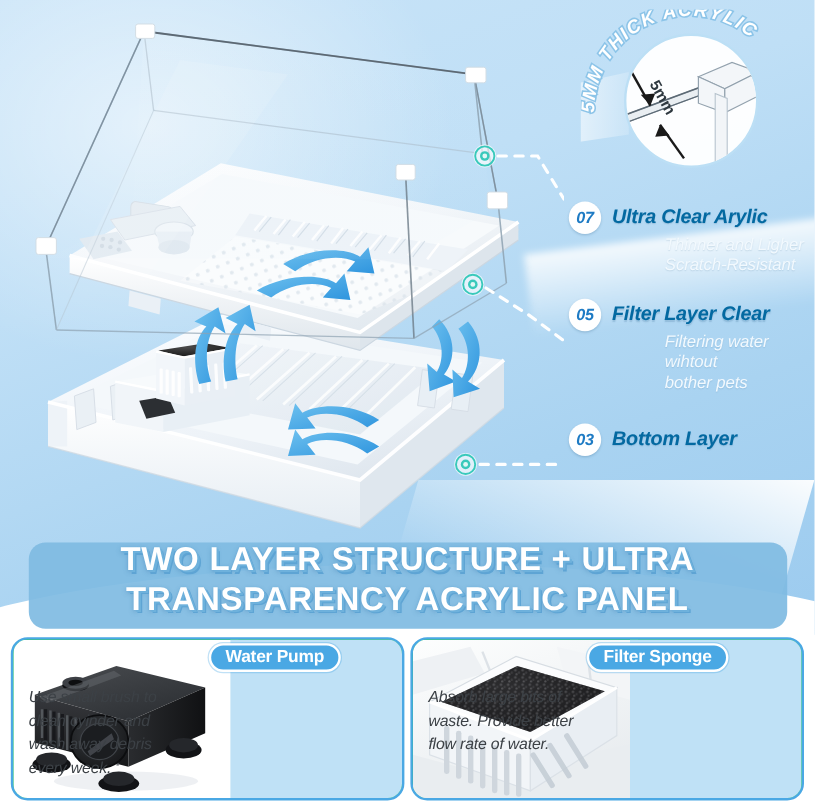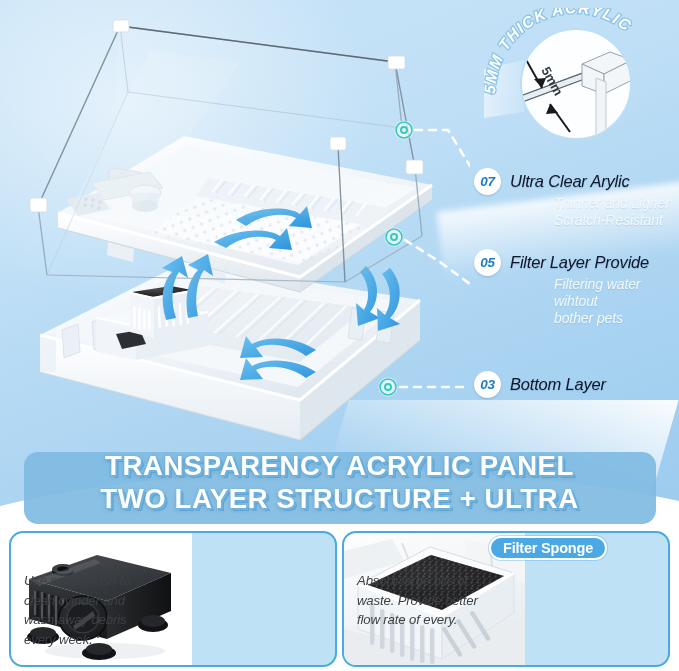--- a/index.html
+++ b/index.html
@@ -52,33 +52,33 @@
     position:absolute;left:8px;top:0;
     width:27px;height:27px;border-radius:50%;
     background:#ffffff;
     box-shadow:0 1px 2px rgba(40,90,130,.25);
     display:flex;align-items:center;justify-content:center;
     font-size:13.5px;font-weight:bold;font-style:italic;color:#1e7bc4;
     letter-spacing:-.3px;
   }
   .callout .c-title{
     margin-left:44px;
-    font-size:16.5px;font-weight:normal;font-style:italic;color:#0f172a;
+    font-size:16.5px;font-weight:bold;font-style:italic;color:#0369a1;
     letter-spacing:-.2px;line-height:26px;
     text-shadow:0 1px 1px rgba(60,110,150,.25);
   }
   .callout .c-sub{
     margin-left:88px;margin-top:1px;
     font-size:14px;font-style:italic;color:#f2f9fe;
     line-height:17px;letter-spacing:-.1px;
     text-shadow:0 1px 1px rgba(60,110,150,.18);
   }
   .co1{top:0;}
   .co2{margin-top:20px;}
-  .co3{margin-top:44px;}
+  .co3{margin-top:26px;}
 
   
   .band{
     position:absolute;left:24px;top:452px;width:632px;height:72px;
     background:#7fbbe2;border-radius:14px;
     opacity:.92;
   }
   .headline{
     position:absolute;left:0;top:449px;width:679px;
     text-align:center;
@@ -450,35 +450,35 @@
   <div class="callouts">
 
     <div class="callout co1">
       <div class="badge">07</div>
       <div class="c-title">Ultra Clear Arylic</div>
       <div class="c-sub">Thinner and Ligher<br>Scratch-Resistant</div>
     </div>
 
     <div class="callout co2">
       <div class="badge">05</div>
-      <div class="c-title">Filter Layer Provide</div>
+      <div class="c-title">Filter Layer Clear</div>
       <div class="c-sub">Filtering water wihtout<br>bother pets</div>
     </div>
 
     <div class="callout co3">
       <div class="badge">03</div>
       <div class="c-title">Bottom Layer</div>
     </div>
 
   </div>
 
   <div class="band"></div>
   <div class="headline">
+    <div>TWO LAYER STRUCTURE + ULTRA</div>
     <div>TRANSPARENCY ACRYLIC PANEL</div>
-    <div>TWO LAYER STRUCTURE + ULTRA</div>
   </div>
 
   <div class="cards">
 
     <div class="card left">
       <div class="photo">
         <svg width="188" height="132" viewBox="0 0 188 132" xmlns="http://www.w3.org/2000/svg">
           <defs>
             <linearGradient id="pumpTop" x1="0" y1="0" x2="0.8" y2="1">
               <stop offset="0%" stop-color="#4a4d51"></stop>
@@ -546,20 +546,21 @@
             <ellipse cx="142" cy="92" rx="15" ry="7"></ellipse>
             <ellipse cx="142" cy="88" rx="12" ry="6" fill="#25272b"></ellipse>
           </g>
 
           <polygon points="22,48 84,26 90,30 28,53" fill="#6a6e74" opacity="0.45"></polygon>
         </svg>
       </div>
       <div class="textpane"></div>
       <div class="body">Use small brush to clean cyinder and wash away debris every week.</div>
     </div>
+    <div class="pill p-left">Water Pump</div>
 
     <div class="card right">
       <div class="photo">
         <svg width="188" height="132" viewBox="0 0 188 132" xmlns="http://www.w3.org/2000/svg">
           <defs>
             <linearGradient id="bgWhite" x1="0" y1="0" x2="0.5" y2="1">
               <stop offset="0%" stop-color="#fdfefe"></stop>
               <stop offset="100%" stop-color="#e8ecef"></stop>
             </linearGradient>
             <radialGradient id="sponge2" cx="0.4" cy="0.3" r="0.85">
@@ -601,19 +602,19 @@
           <g fill="#c3ccd4" opacity="0.85">
             <rect x="106" y="92" width="4.5" height="34" rx="2" transform="rotate(-32 108 109)"></rect>
             <rect x="120" y="84" width="4.5" height="34" rx="2" transform="rotate(-32 122 101)"></rect>
             <rect x="134" y="76" width="4.5" height="34" rx="2" transform="rotate(-32 136 93)"></rect>
           </g>
 
           <polyline points="14,52 98,84 170,40" fill="none" stroke="#ffffff" stroke-width="2.4"></polyline>
         </svg>
       </div>
       <div class="textpane"></div>
-      <div class="body">Absorb large bits of waste. Provide better flow rate of every.</div>
+      <div class="body">Absorb large bits of waste. Provide better flow rate of water.</div>
     </div>
     <div class="pill p-right">Filter Sponge</div>
 
   </div>
 
 </div>
 
 </body></html>

